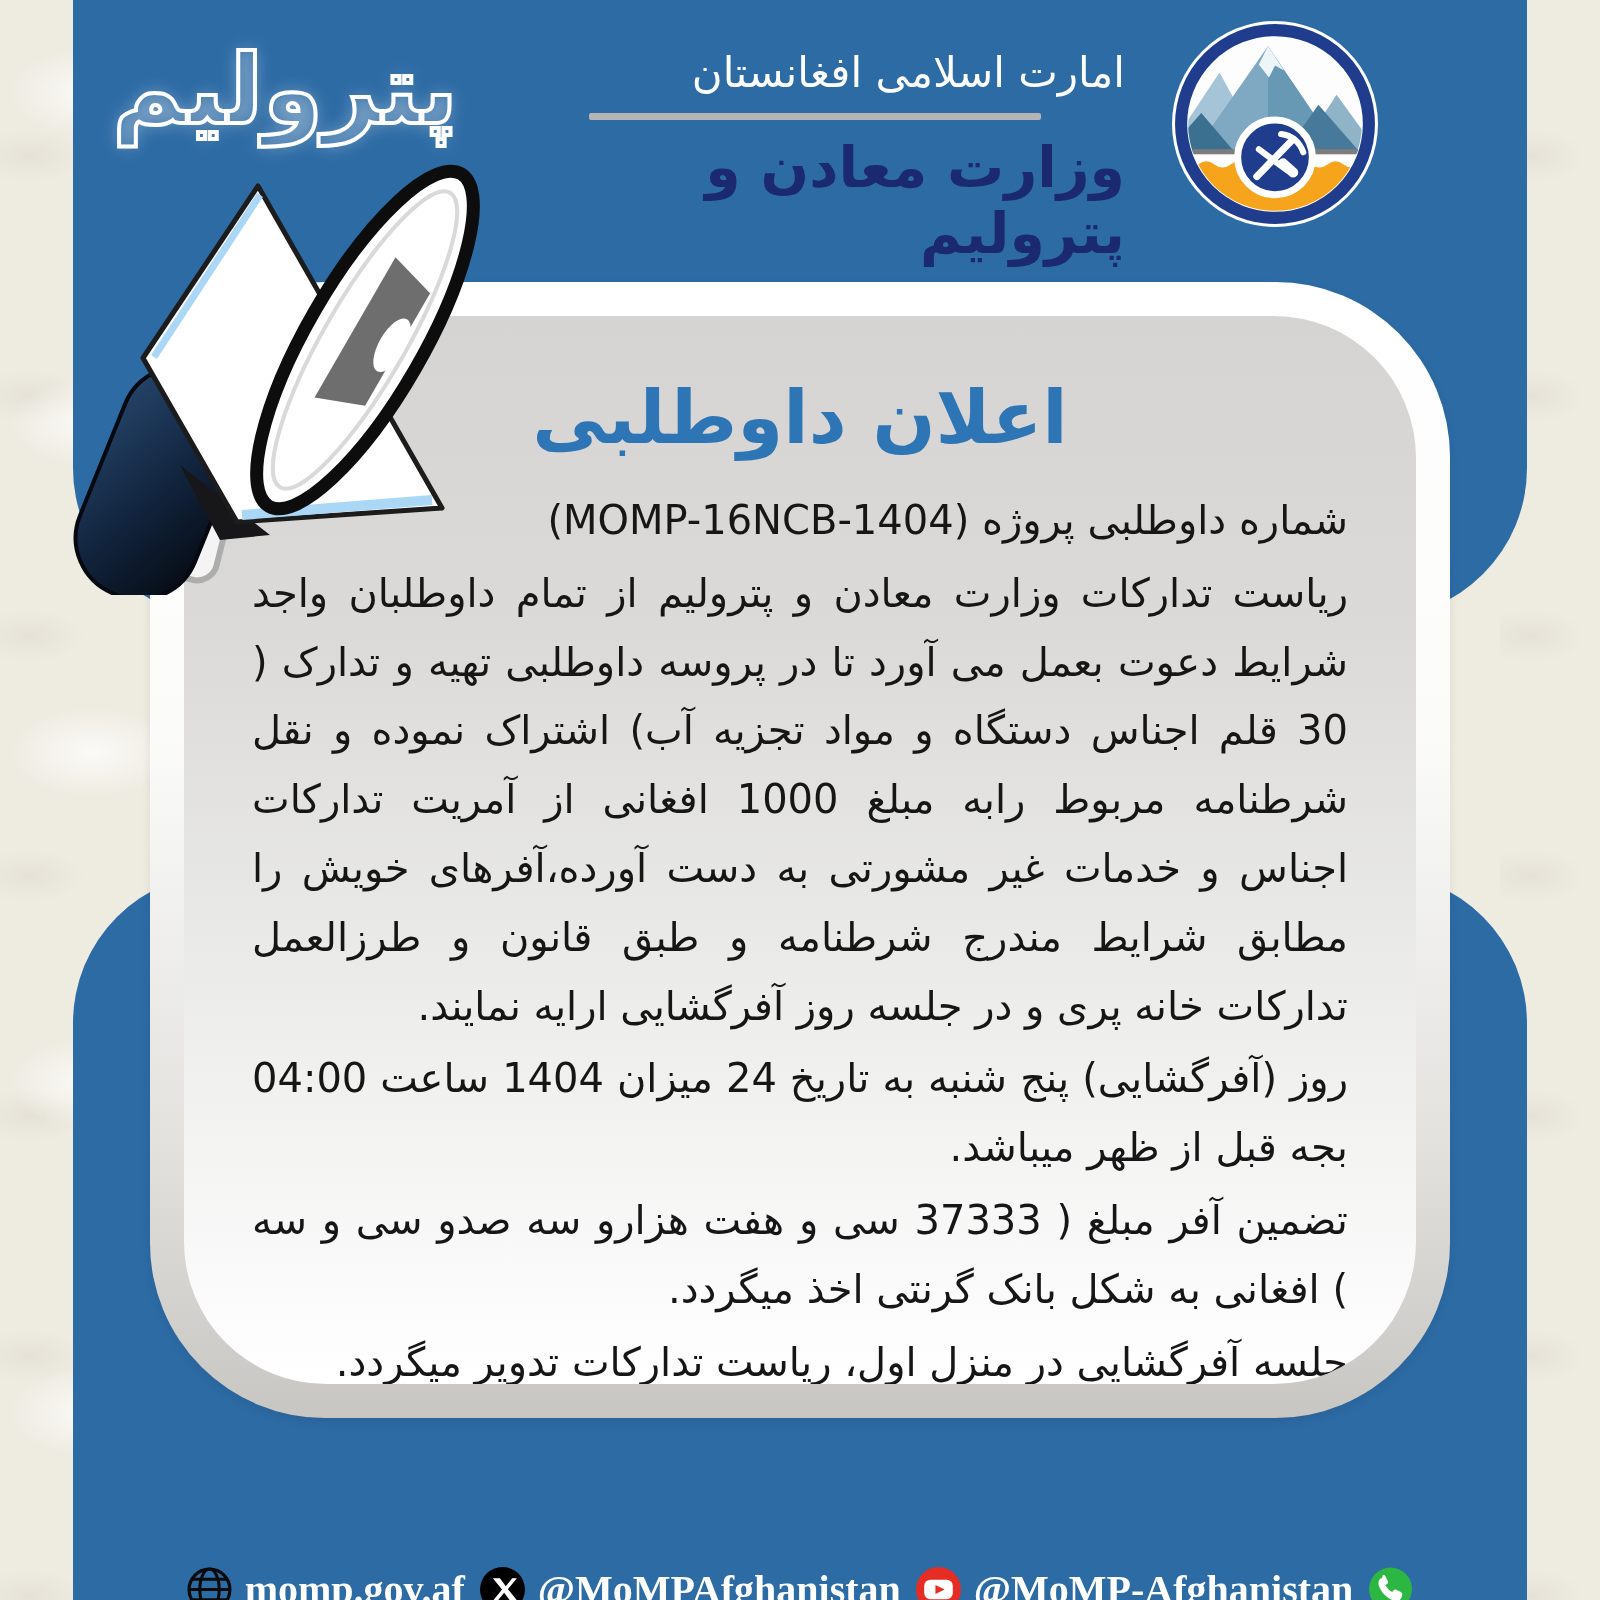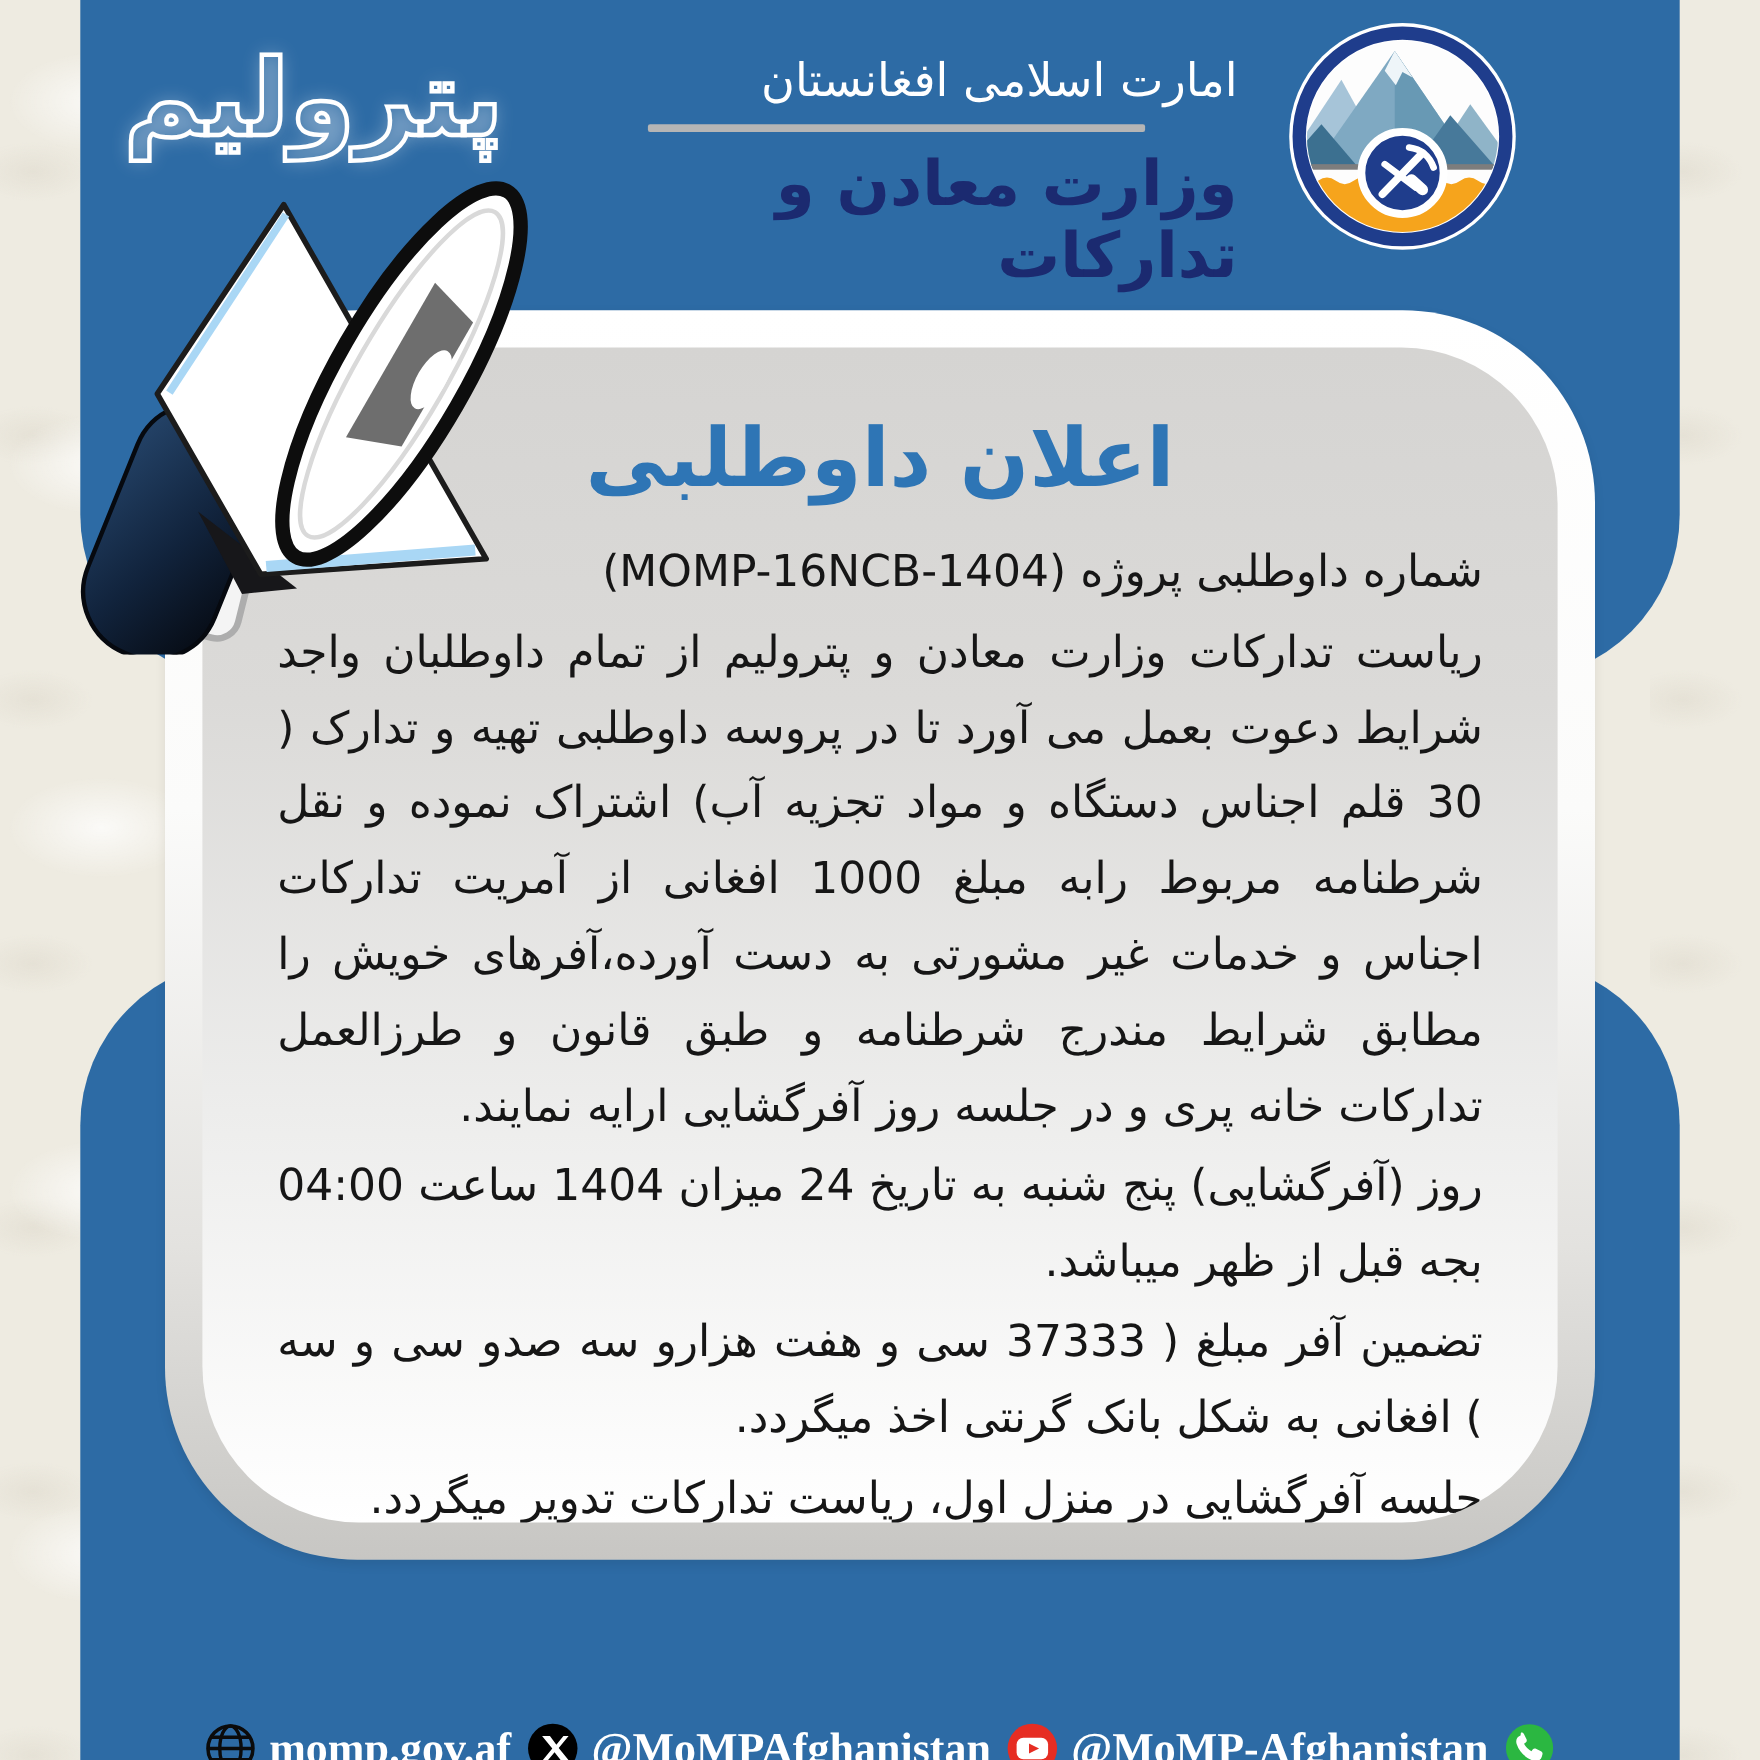--- a/index.html
+++ b/index.html
@@ -86,21 +86,21 @@
           <p class="para">جلسه آفرگشایی در منزل اول، ریاست تدارکات تدویر میگردد.</p>
         </div>
     </div>
   </div>
 
   <div class="badge">پترولیم</div>
 
   <div class="header-block">
     <div class="emirate">امارت اسلامی افغانستان</div>
     <div class="divider"></div>
-    <div class="ministry">وزارت معادن و تدارکات</div>
+    <div class="ministry">وزارت معادن و پترولیم</div>
   </div>
 
   <svg class="logo" viewBox="0 0 206 206" aria-hidden="true">
     <circle cx="103" cy="103" r="102" fill="#ffffff"></circle>
     <circle cx="103" cy="103" r="93" fill="#ffffff" stroke="#1f3d8c" stroke-width="12"></circle>
     <clipPath id="lc">
         <circle cx="103" cy="103" r="86"></circle>
       </clipPath>
     <g clip-path="url(#lc)">
       <rect x="10" y="10" width="186" height="186" fill="#fdfdfd"></rect>

